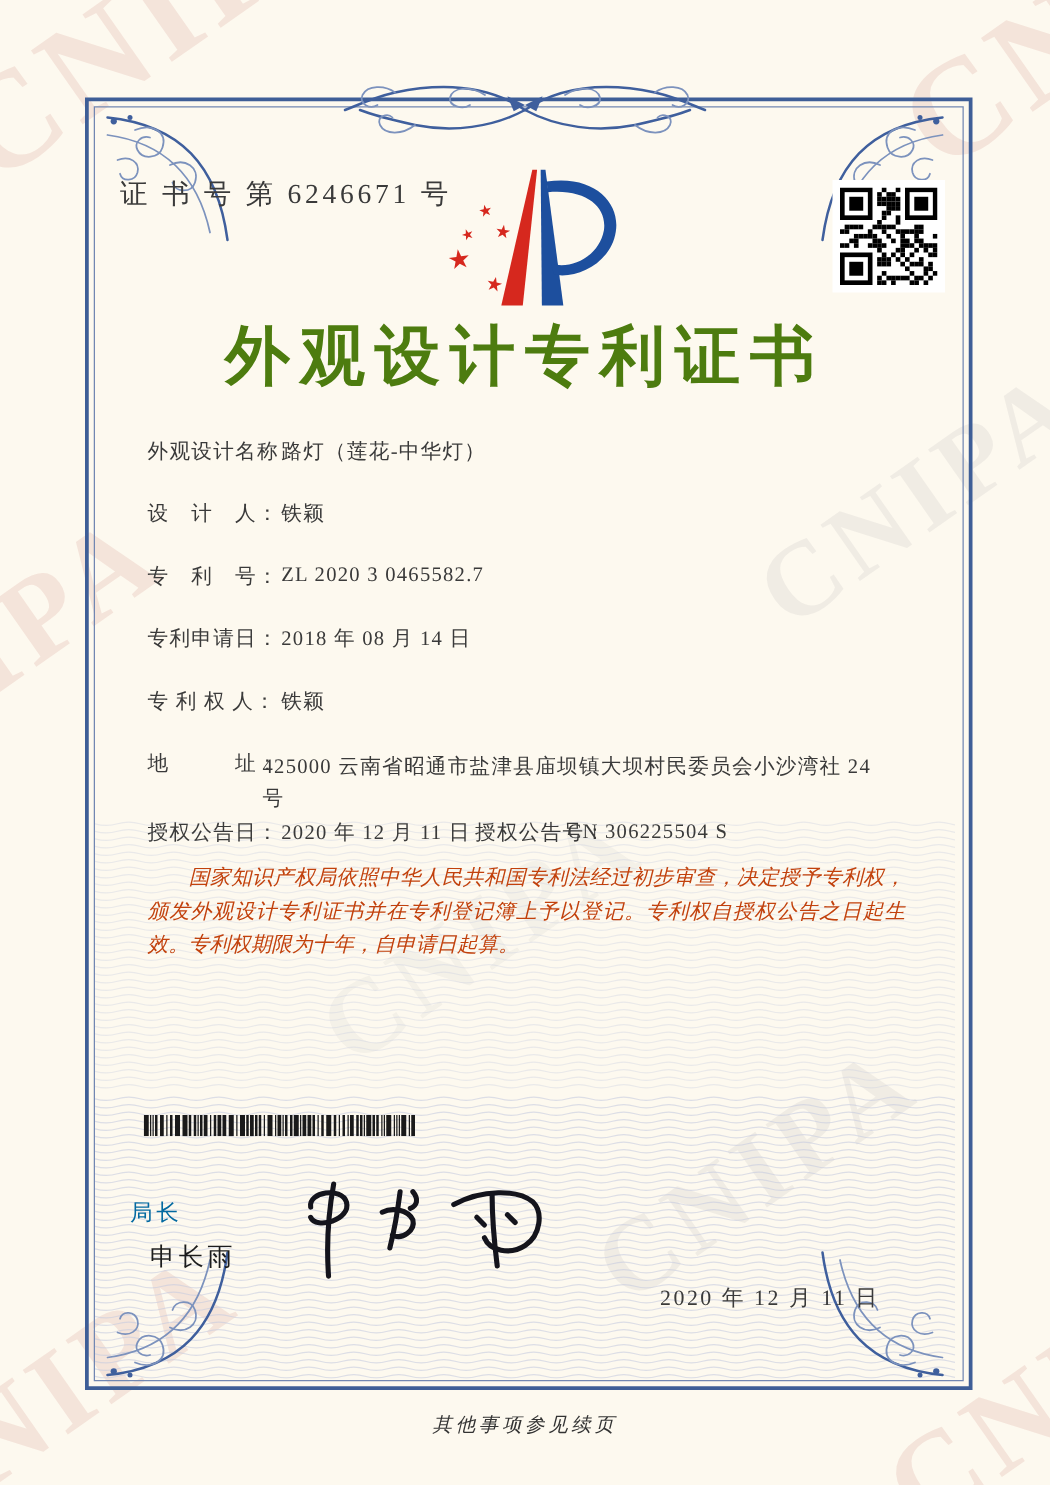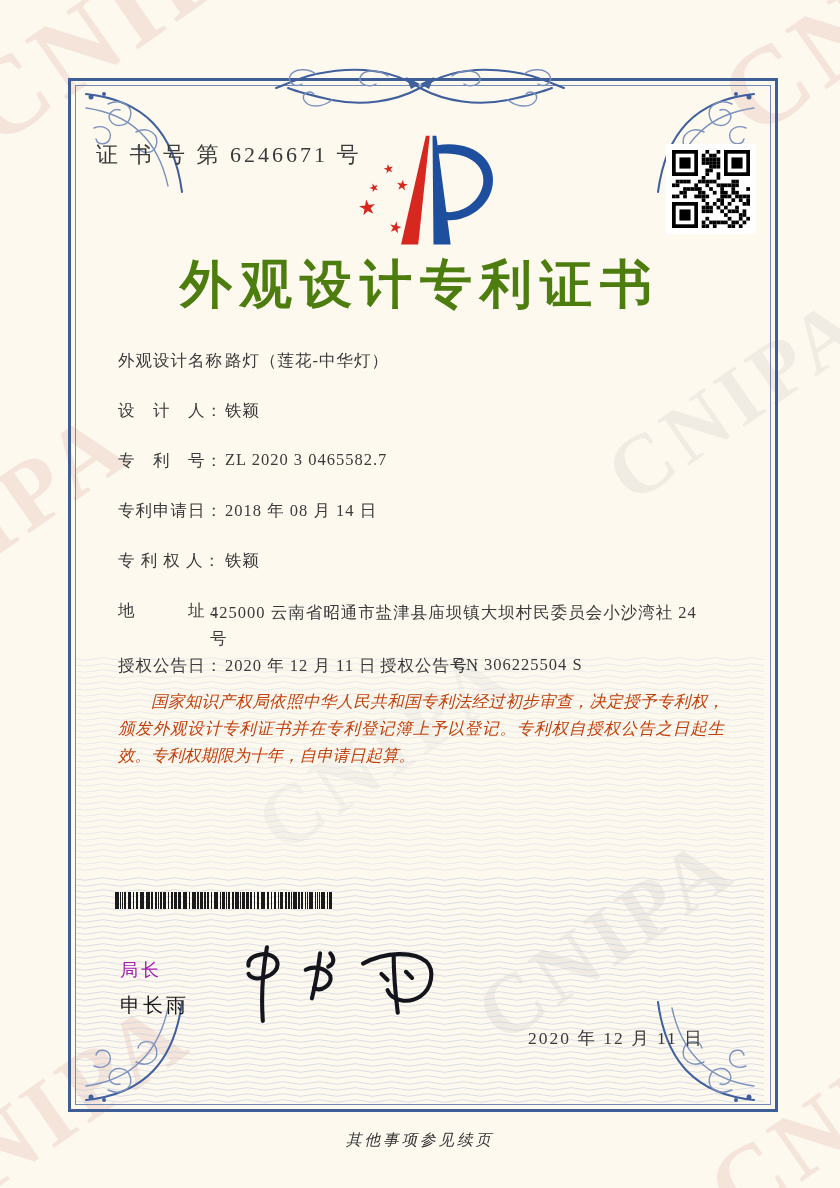--- a/index.html
+++ b/index.html
@@ -48,22 +48,22 @@
   .row .lab2{position:absolute; left:380px; top:0; white-space:nowrap;}
   .row .val2{position:absolute; left:454px; top:0; white-space:nowrap;
     font-family:"Liberation Serif",serif;}
   
   .body-text{position:absolute; left:118px; top:688px; width:606px; z-index:5;
     font-style:italic; font-size:16.5px; line-height:27px; text-align:justify; color:#c2410c;}
   .body-text p{margin:0; text-indent:2em;}
   
   .barcode{position:absolute; left:115px; top:892px; z-index:5;}
   
-  .sig-title{position:absolute; left:120px; top:958px; font-family:Liberation Mono, monospace;
-    font-size:18px; letter-spacing:3px; color:#a21caf; z-index:5;}
+  .sig-title{position:absolute; left:104px; top:958px; font-family:Liberation Mono, monospace;
+    font-size:18px; letter-spacing:3px; color:#0369a1; z-index:5;}
   .sig-name{position:absolute; left:120px; top:992px; font-family:"Liberation Sans",sans-serif;
     font-size:20px; letter-spacing:3px; color:#1c1c1c; z-index:5;}
   .sig-script{position:absolute; left:232px; top:935px; z-index:5;}
   .sig-script path{fill:none; stroke:#14141c; stroke-width:4; stroke-linecap:round; stroke-linejoin:round;}
   .issue-date{position:absolute; left:528px; top:1026px; font-size:17.5px; letter-spacing:2px; z-index:5;}
   
   .page-info{position:absolute; left:0; top:1082px; width:840px; text-align:center;
     font-size:14px; letter-spacing:3px; color:#4a4a4a; z-index:5;}
   .cont-note{position:absolute; left:0; top:1130px; width:840px; text-align:center;
     font-style:italic; font-size:15.5px; letter-spacing:3px; color:#333; z-index:5;}

